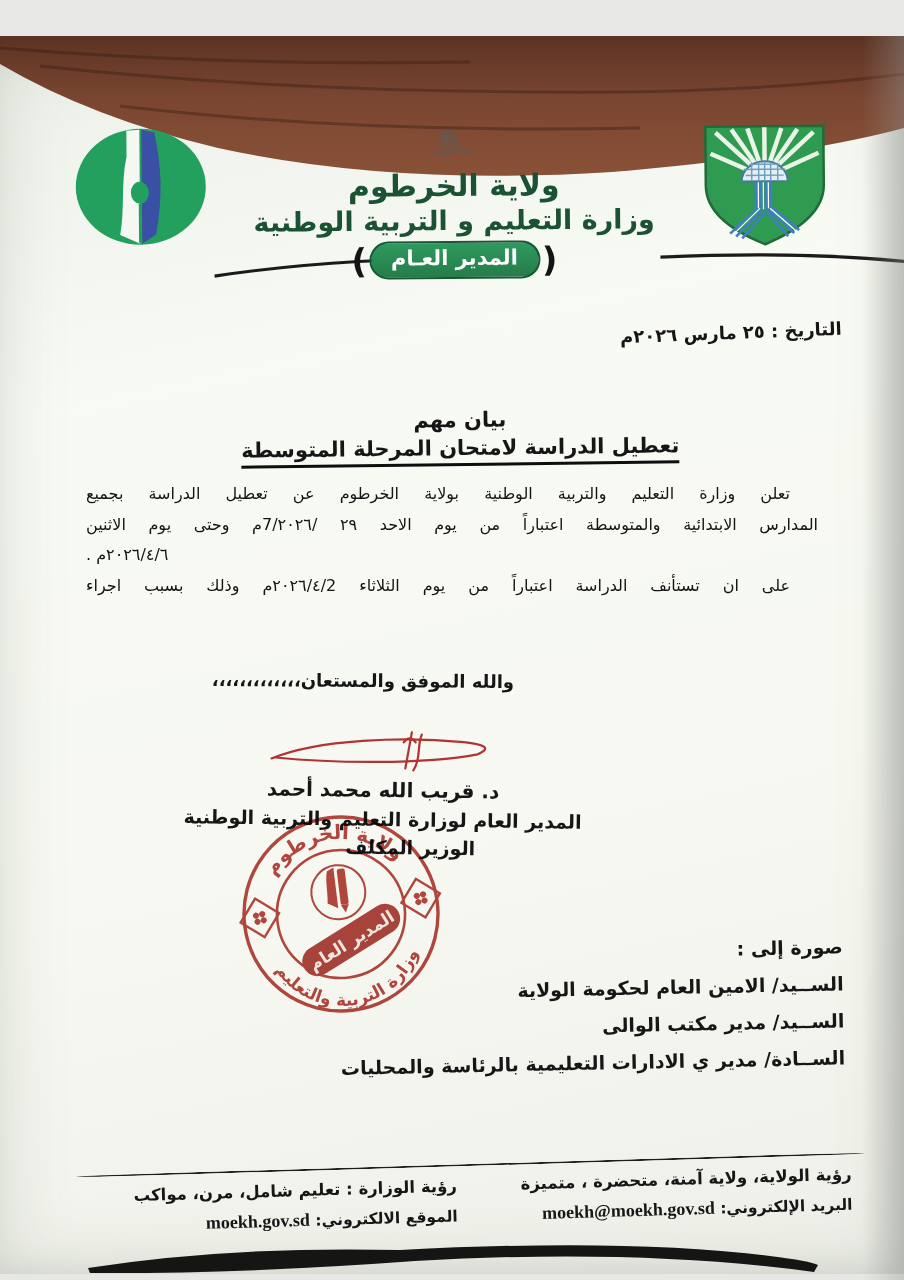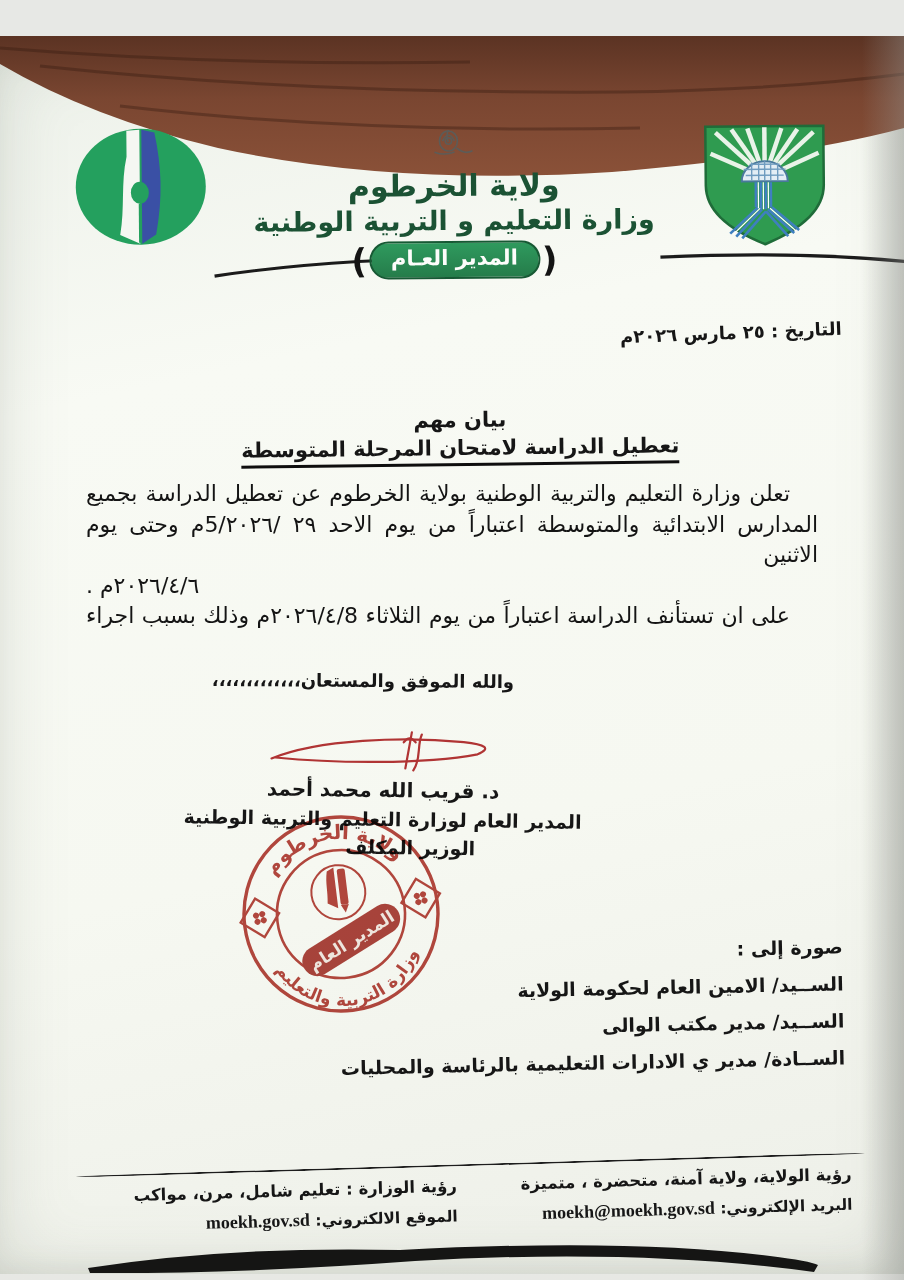--- a/index.html
+++ b/index.html
@@ -42,21 +42,21 @@
   .date-line { position:absolute; top:286px; right:62px; font-size:18px; font-weight:bold;
     transform:rotate(-2.2deg); white-space:nowrap; }
 
   
   .subject { position:absolute; top:372px; left:120px; width:680px; text-align:center; transform:rotate(-.7deg); }
   .subject-kicker { font-size:21px; font-weight:bold; }
   .subject-title { display:inline-block; font-size:21px; font-weight:bold; margin-top:4px;
     border-bottom:3px solid #0e0e0e; padding-bottom:3px; }
 
   
-  .body-text { position:absolute; top:443px; right:86px; width:732px; font-size:22px; line-height:30.5px; color:#141414; }
+  .body-text { position:absolute; top:443px; right:86px; width:732px; font-size:16px; line-height:30.5px; color:#141414; }
   .bline { text-align:justify; text-align-last:justify; white-space:normal; }
   .bline.indent { padding-right:28px; }
   .bline.endline { text-align:center; text-align-last:left; }
   .closing { position:absolute; top:634px; left:168px; width:390px; text-align:center;
     font-size:18px; font-weight:bold; transform:rotate(.4deg); }
 
   
   .sig-block { position:absolute; top:694px; left:148px; width:470px; text-align:center; transform:rotate(.8deg); }
   .sig-scribble { display:block; margin:0 auto 2px auto; }
   .sig-name { font-size:20px; font-weight:bold; }
@@ -203,23 +203,23 @@
 
     <div class="date-line">التاريخ :  ٢٥ مارس ٢٠٢٦م</div>
 
     <div class="subject">
       <div class="subject-kicker">بيان مهم</div>
       <div><span class="subject-title">تعطيل الدراسة لامتحان المرحلة المتوسطة</span></div>
     </div>
 
     <div class="body-text">
       <div class="bline indent">تعلن وزارة التعليم والتربية الوطنية بولاية الخرطوم عن تعطيل الدراسة بجميع</div>
-      <div class="bline">المدارس الابتدائية والمتوسطة اعتباراً من يوم الاحد ٢٩ /5/٢٠٢٦م وحتى يوم الاثنين</div>
+      <div class="bline">المدارس الابتدائية والمتوسطة اعتباراً من يوم الاحد ٢٩ /7/٢٠٢٦م وحتى يوم الاثنين</div>
       <div class="bline endline">٢٠٢٦/٤/٦م .</div>
-      <div class="bline indent">على ان تستأنف الدراسة اعتباراً من يوم الثلاثاء ٢٠٢٦/٤/8م وذلك بسبب اجراء</div>
+      <div class="bline indent">على ان تستأنف الدراسة اعتباراً من يوم الثلاثاء ٢٠٢٦/٤/2م وذلك بسبب اجراء</div>
     </div>
 
     <div class="closing">والله الموفق والمستعان،،،،،،،،،،،،،</div>
 
     <div class="sig-block">
       <svg class="sig-scribble" width="240" height="46" viewBox="0 0 240 46">
         <g stroke="#b03434" stroke-width="2.2" fill="none" stroke-linecap="round">
           <path d="M8,30 C55,10 140,6 200,11 C222,13 228,17 214,23 C160,34 70,34 12,29"></path>
           <path d="M148,2 L142,38"></path>
           <path d="M158,4 C153,16 158,28 150,40"></path>

